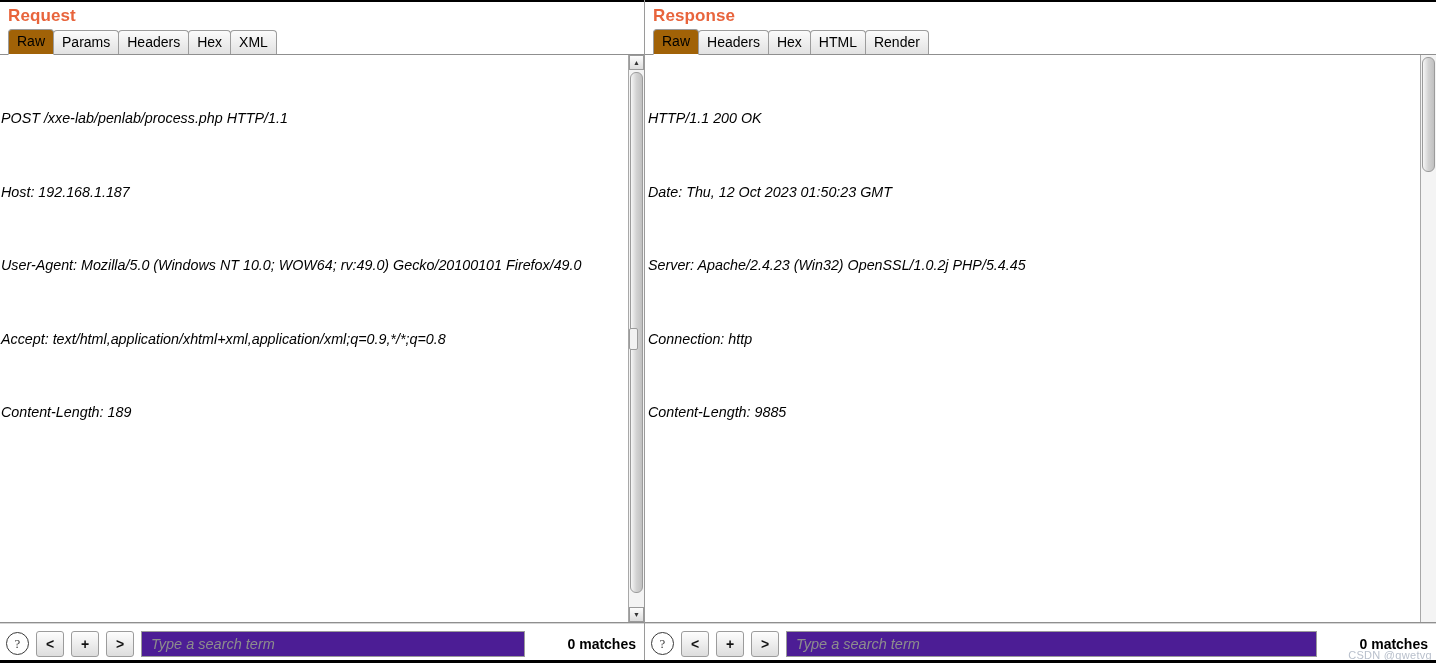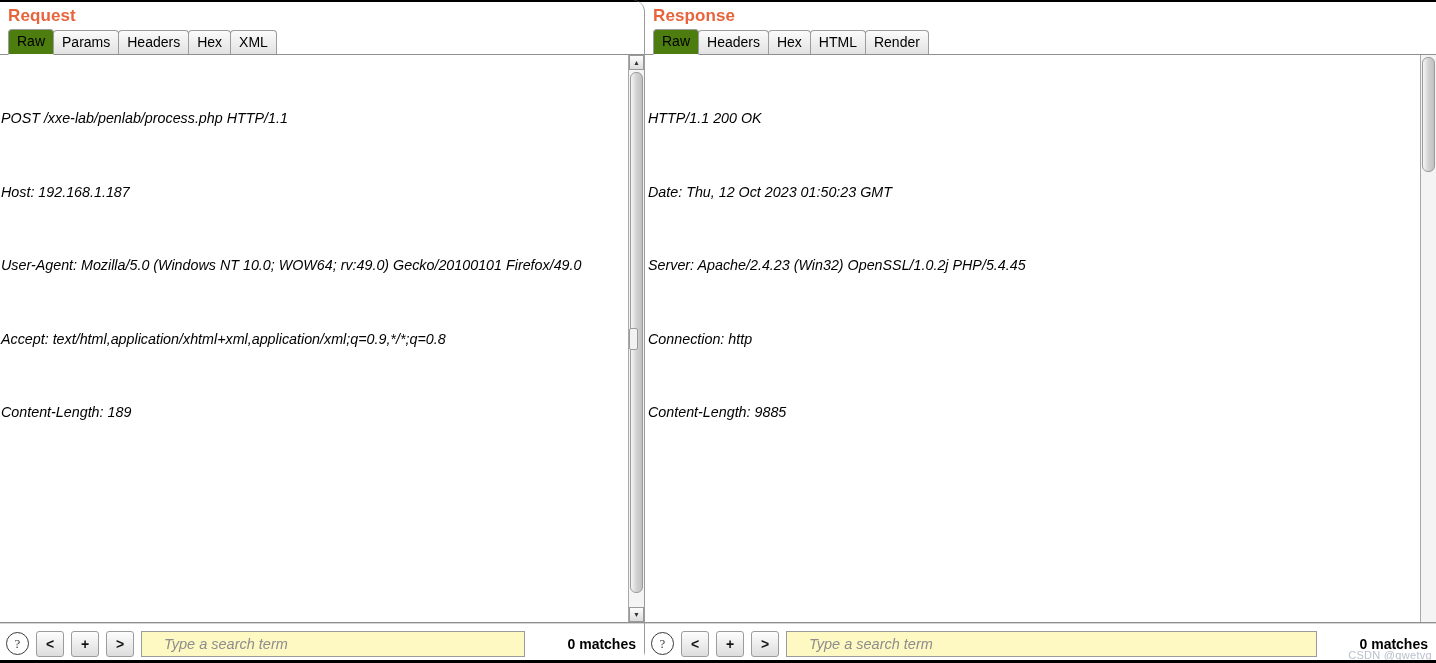--- a/index.html
+++ b/index.html
@@ -4,21 +4,21 @@
 <style>
   html,body{margin:0;padding:0;}
   body{
     width:1436px;height:663px;
     background:#ffffff;
     font-family:"Liberation Sans",sans-serif;
     overflow:hidden;
     position:relative;
   }
   .app{position:absolute;inset:0;display:flex;}
-  .panel{position:relative;display:flex;flex-direction:column;height:663px;box-sizing:border-box;border-radius:12px;}
+  .panel{position:relative;display:flex;flex-direction:column;height:663px;box-sizing:border-box;}
   #request-panel{width:645px;border-right:1px solid #9a9a9a;}
   #response-panel{width:791px;}
 
   .panel-title{
     font-size:17px;font-weight:bold;color:#e8643c;
     padding:6px 0 3px 8px;letter-spacing:0.1px;
   }
   .tabbar{
     display:flex;align-items:flex-end;height:26px;
     padding-left:8px;box-sizing:border-box;
@@ -31,21 +31,21 @@
     border:1px solid #9c9c9c;
     border-bottom:none;
     border-radius:4px 4px 0 0;
     background:linear-gradient(#fbfbfb,#e2e2e2);
     margin-right:-1px;
     line-height:16px;
     cursor:default;
     position:relative;
   }
   .tab.selected{
-    background:#4d7c0f;
+    background:#a16207;
     z-index:3;
     margin-bottom:-1px;
     padding-bottom:5px;
     border-bottom:1px solid #ffffff;
   }
 
   .editor-wrap{flex:1;position:relative;display:flex;min-height:0;border-bottom:1px solid #8f8f8f;}
   .editor{
     flex:1;overflow:hidden;position:relative;
     background:#ffffff;
@@ -103,22 +103,22 @@
     font-size:13px;color:#3a3a3a;flex:none;font-family:"Liberation Serif",serif;
   }
   .nav-btn{
     width:26px;height:24px;flex:none;
     border:1px solid #9c9c9c;border-radius:3px;
     background:linear-gradient(#fdfdfd,#dddddd);
     display:flex;align-items:center;justify-content:center;
     font-size:14px;color:#111;font-weight:bold;
   }
   .search-input{
-    flex:1;height:26px;border:1px solid #9b9b9b;background:#fef9c3;
-    display:flex;align-items:center;padding-left:22px;box-sizing:border-box;
+    flex:1;height:26px;border:1px solid #9b9b9b;background:#4c1d95;
+    display:flex;align-items:center;padding-left:9px;box-sizing:border-box;
     font-size:14.5px;font-style:italic;color:#8d8d8d;
     min-width:0;
   }
   .matches{font-size:14px;font-weight:bold;color:#000;flex:none;padding:0 4px;margin-left:32px;}
 
   .bottom-rule{position:absolute;left:0;right:0;bottom:0;height:3px;background:#000;}
   .watermark{
     position:absolute;right:4px;bottom:2px;
     font-size:11px;color:#b9c0cc;letter-spacing:0.3px;
     font-family:"Liberation Sans",sans-serif;

